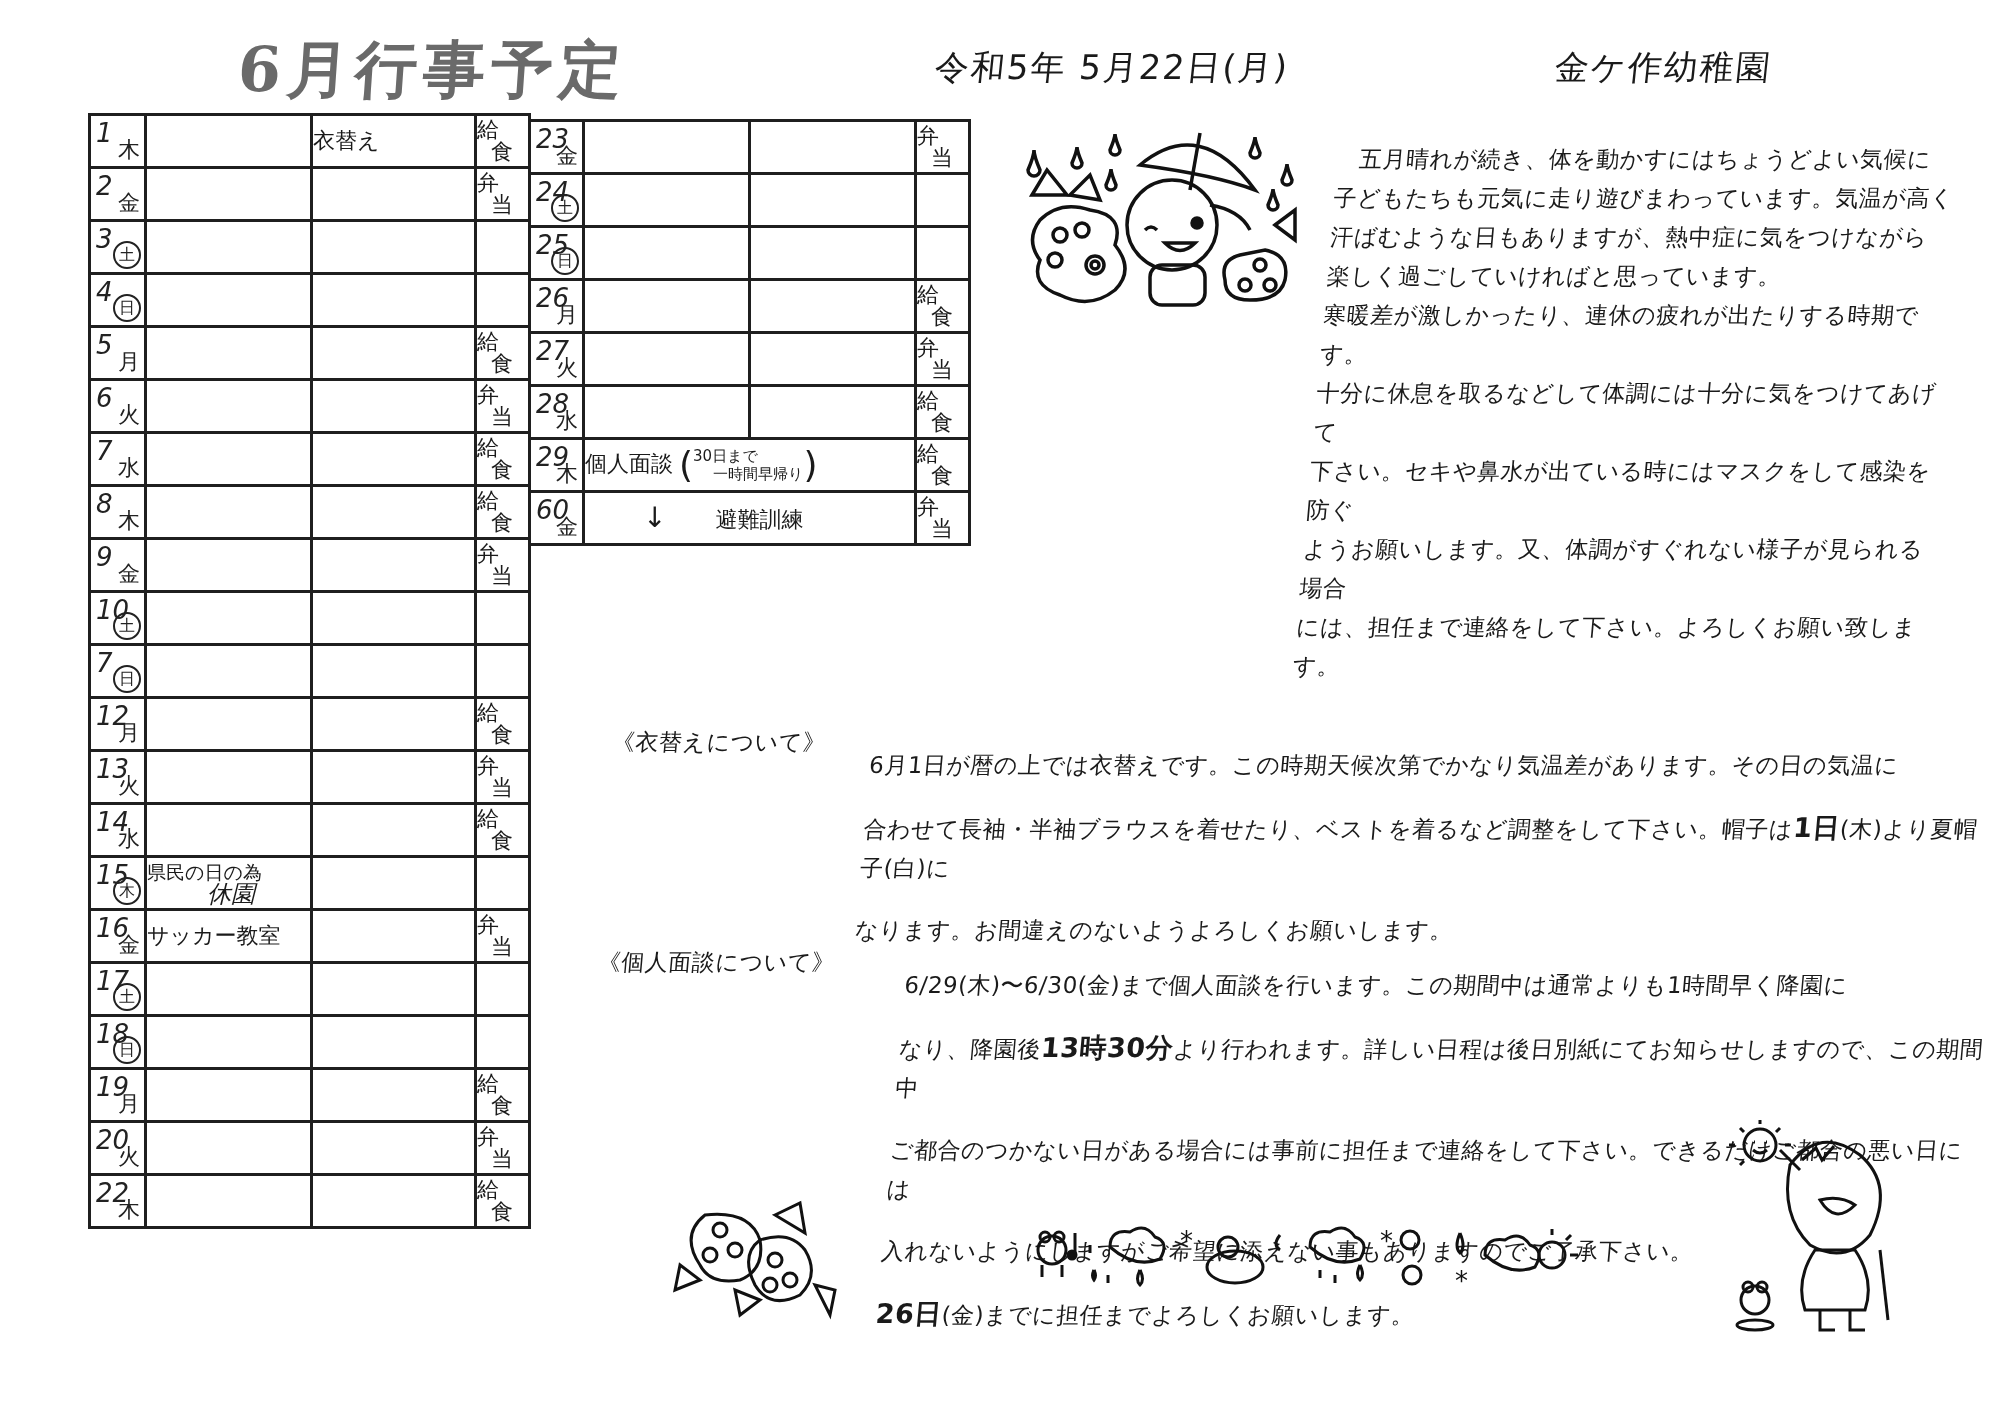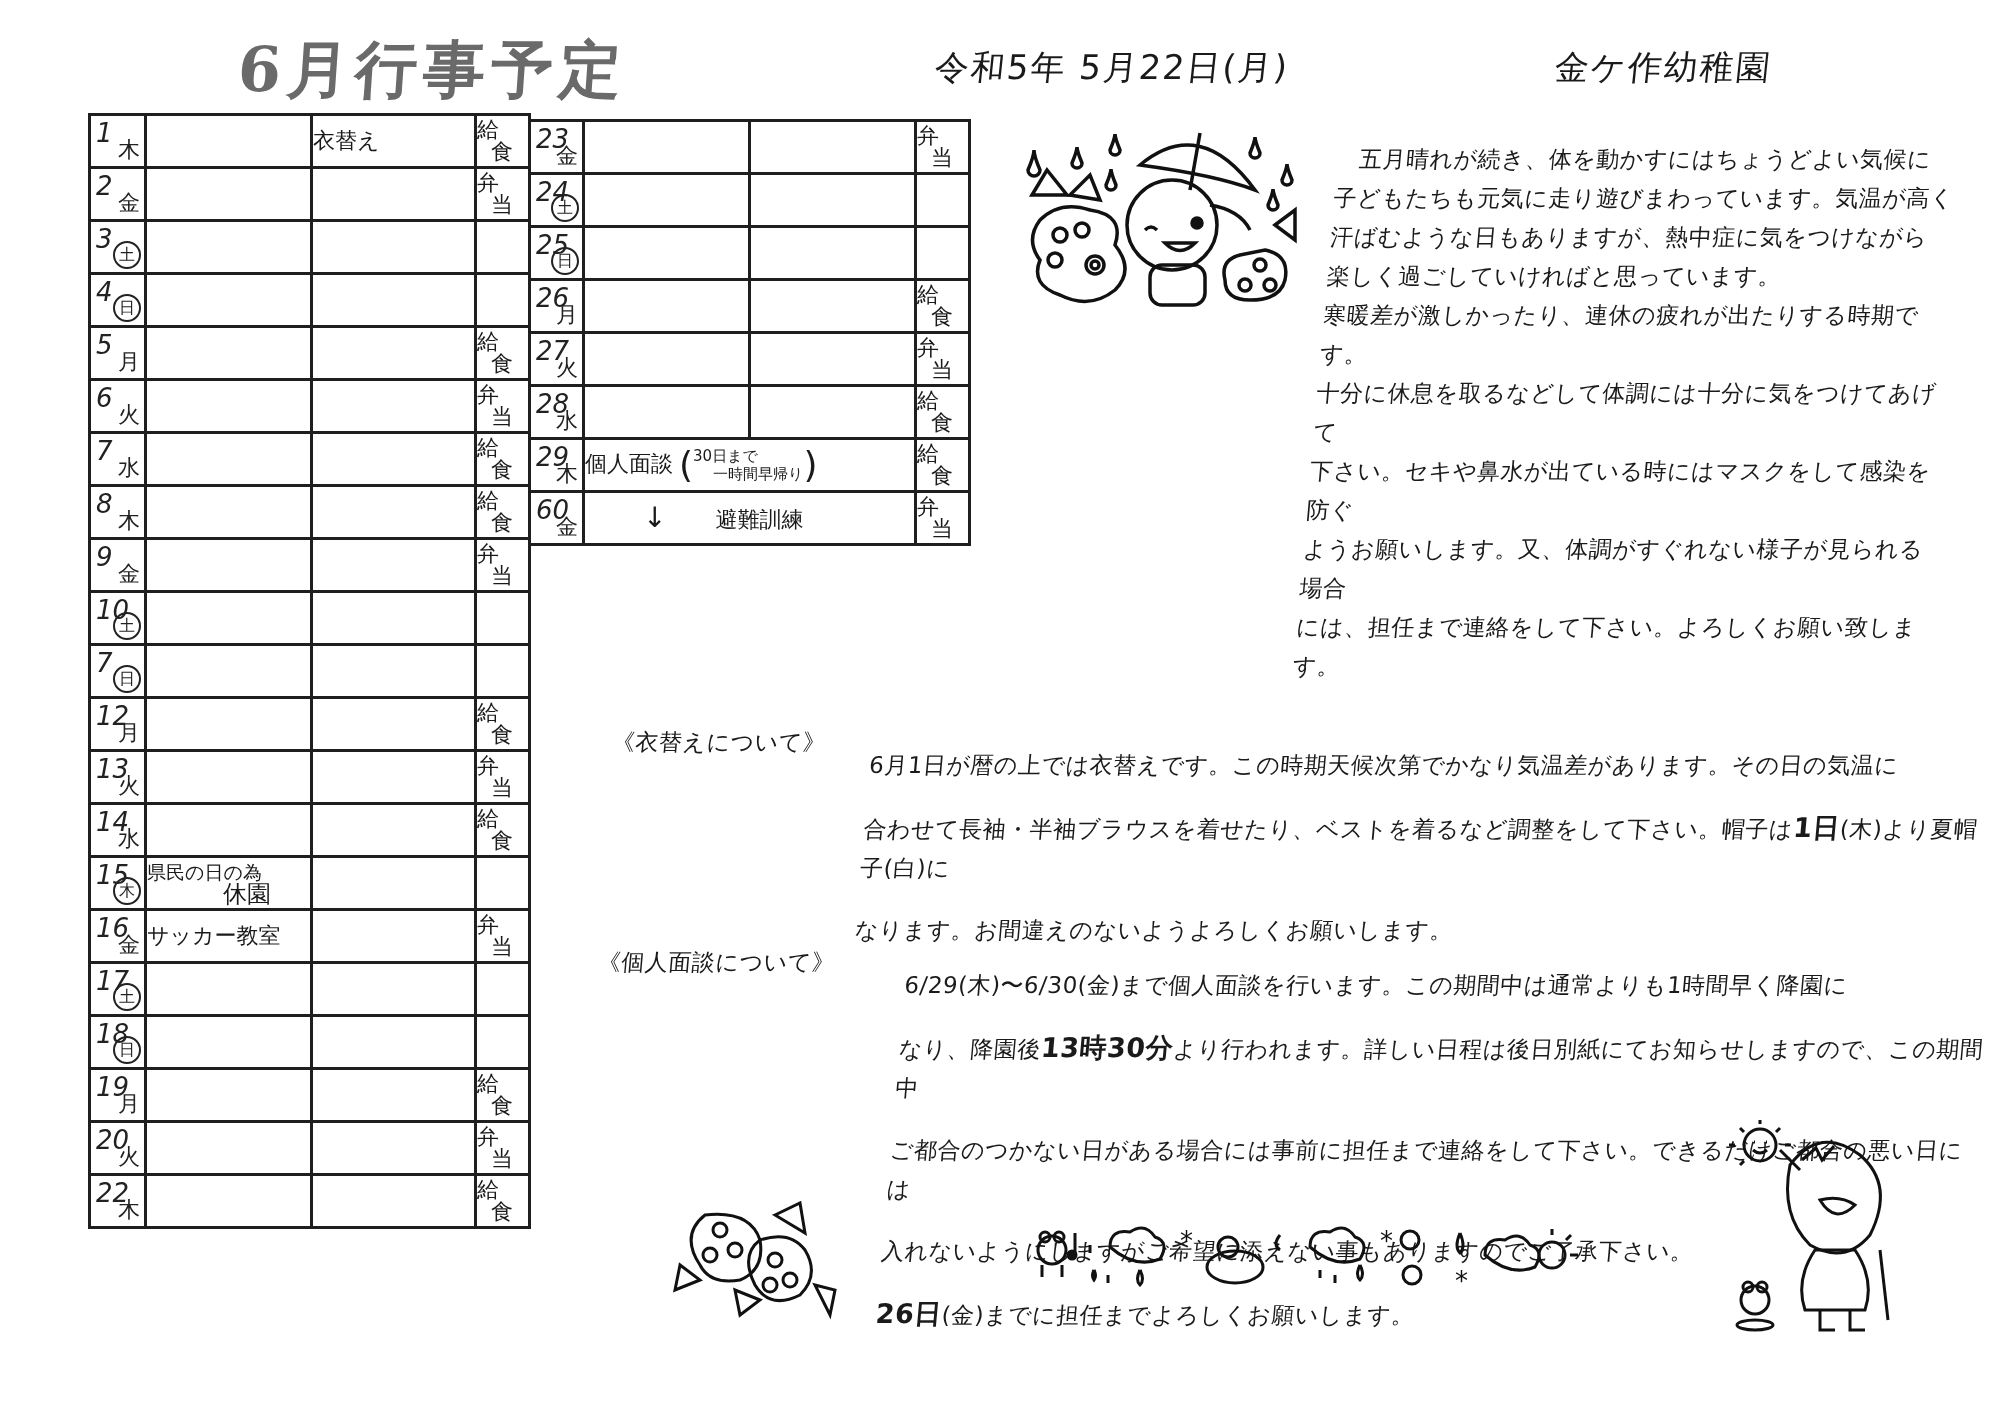--- a/index.html
+++ b/index.html
@@ -20,21 +20,21 @@
   .dnum { position:absolute; left:5px; top:2px; font-size:26px; font-style:italic; color:#222; }
   .dwd { position:absolute; right:4px; bottom:1px; font-size:22px; color:#222; }
   .dwd.circ { border:2px solid #222; border-radius:50%; width:24px; height:24px; line-height:24px;
               text-align:center; font-size:16px; right:3px; bottom:3px; }
   .meal { font-size:21px; line-height:22px; padding-left:6px; }
   .meal span { display:block; }
   .meal span:nth-child(2) { padding-left:14px; }
   .ev { padding-left:10px; font-size:26px; }
   .ev.small { font-size:19px; line-height:22px; }
   .ev.center { text-align:left; padding-left:0; }
-  .ev .sub { display:block; padding-left:76px; }
+  .ev .sub { display:block; padding-left:60px;font-style:italic; }
   .paren { font-size:15px; line-height:18px; display:inline-block; vertical-align:middle; border-left:0; }
 
   .message { left:1315px; top:140px; width:640px; font-size:23px; line-height:39px; text-indent:22px;
              letter-spacing:0.5px; transform:skewX(-5deg); }
   .sec { font-size:23px; line-height:39px; letter-spacing:0.5px; transform:skewX(-5deg); }
   .sec-head { font-weight:normal; }
   .sec1-head { left:612px; top:723px; }
   .sec1-body { left:862px; top:723px; width:1120px; }
   .sec2-head { left:598px; top:943px; }
   .sec2-body { left:890px; top:943px; width:1090px; }

